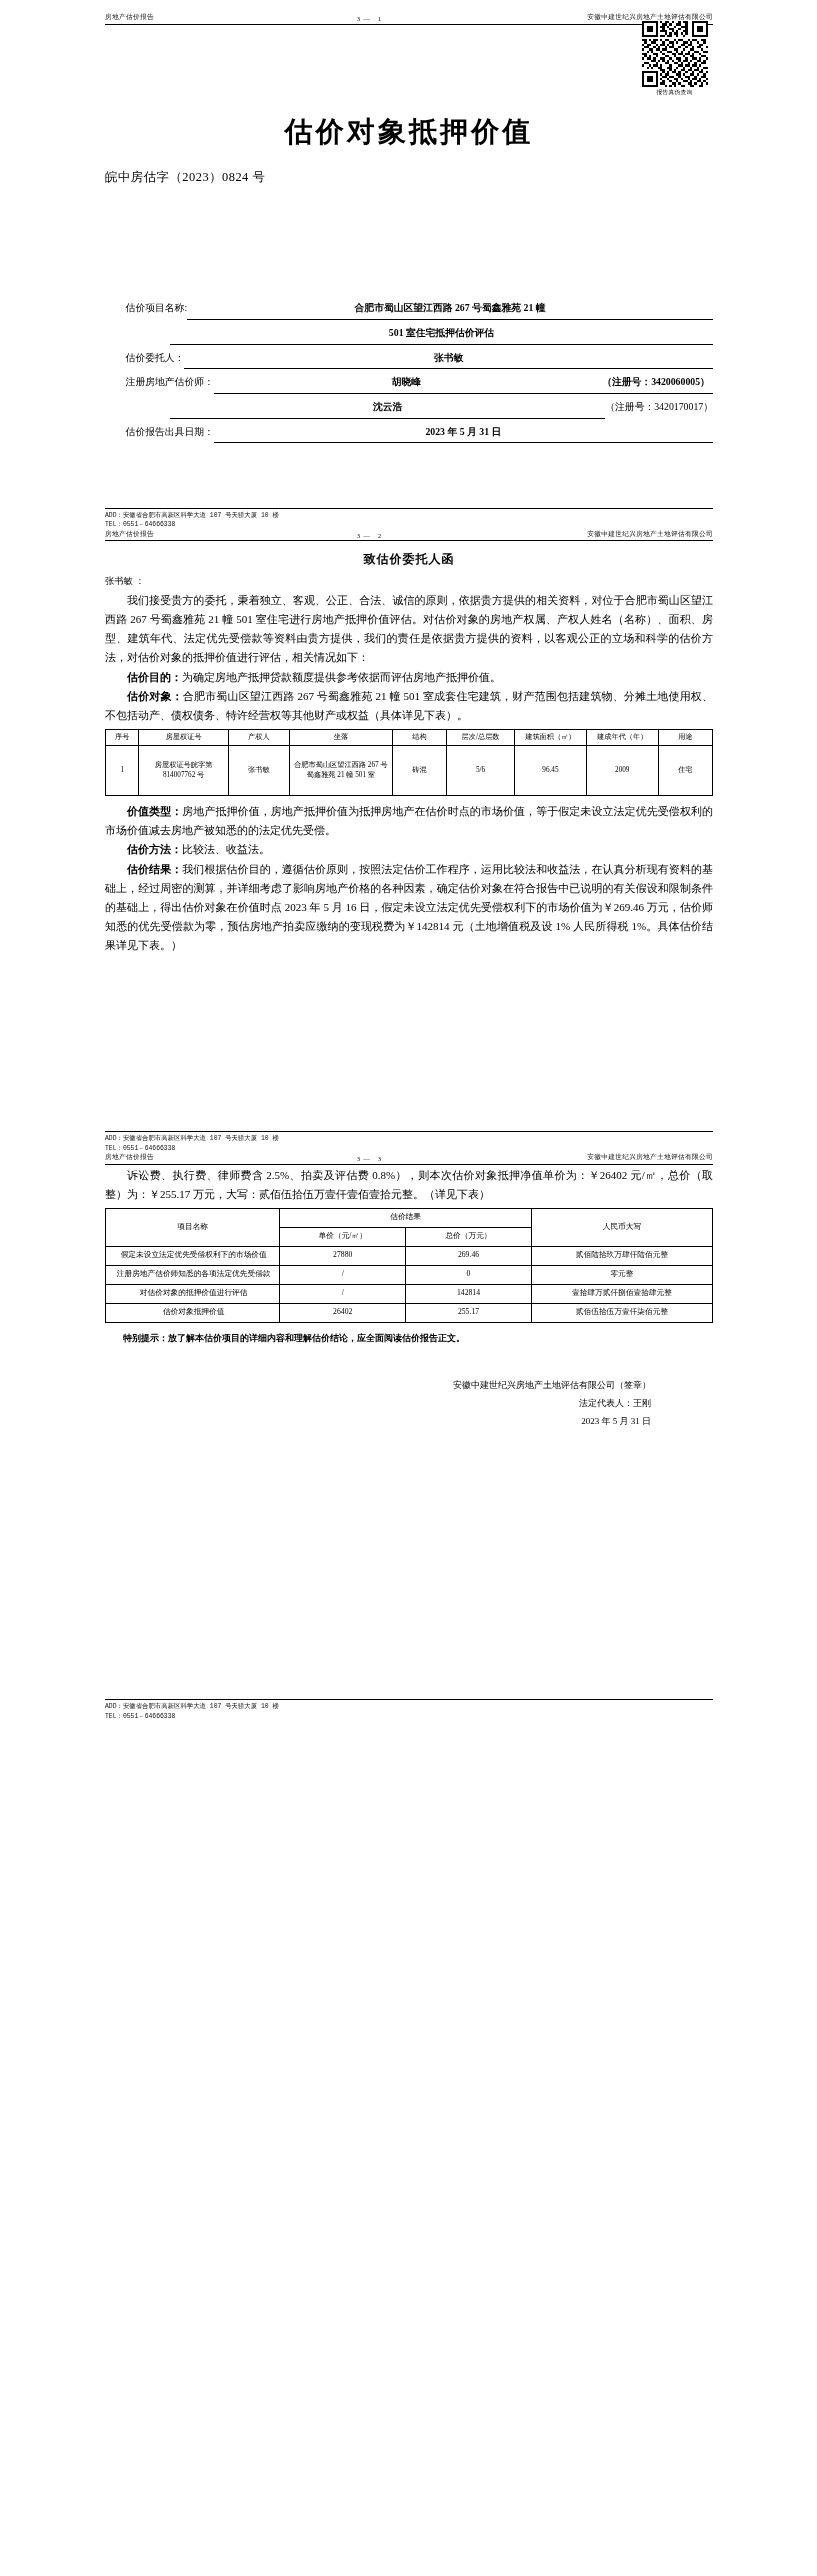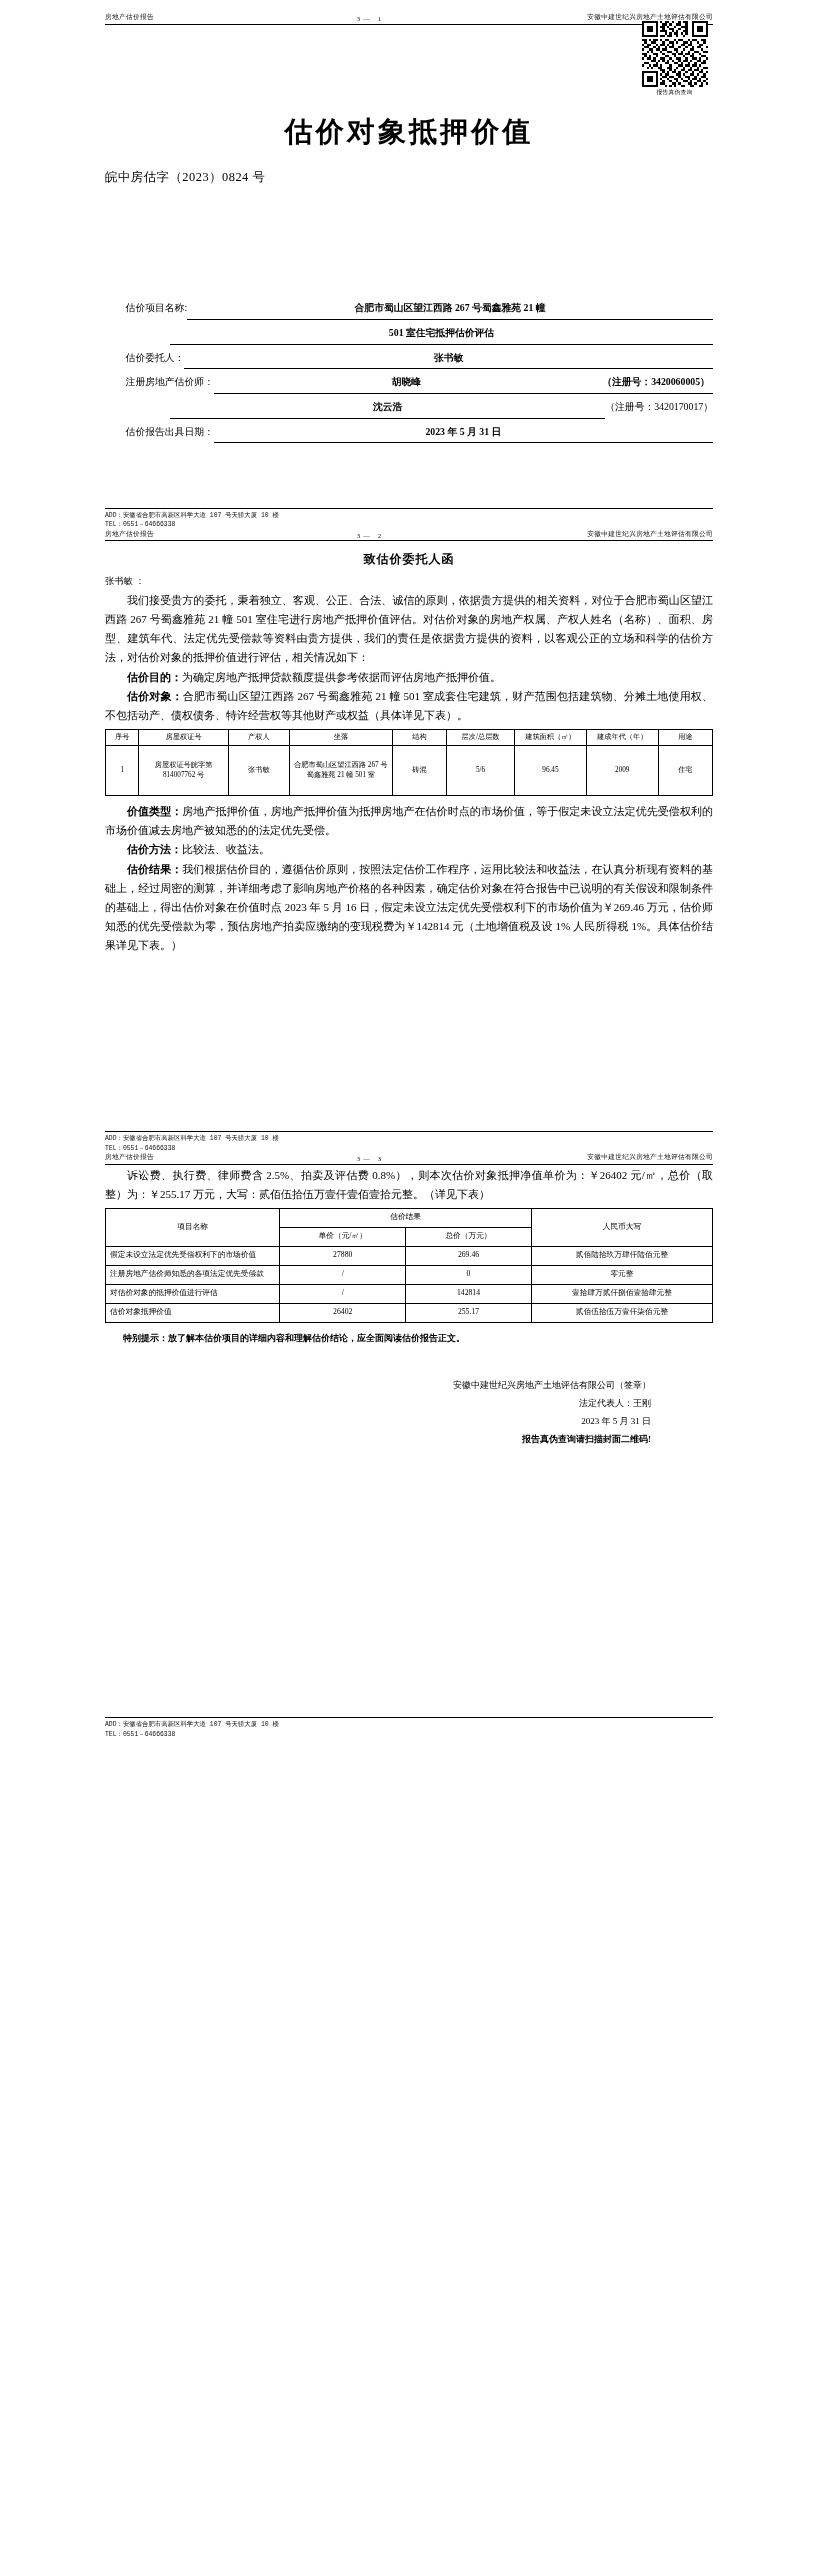--- a/index.html
+++ b/index.html
@@ -178,21 +178,21 @@
   }
   table.res th, table.res td {
     border: 0.5px solid #000;
     text-align: center;
     vertical-align: middle;
     padding: 3.6px 2.1px;
     line-height: 1.4;
   }
   table.res th { font-weight: normal; }
   table.res td.name {
-    text-align: left;
+    text-align: center;
     padding-left: 4.1px;
   }
 
   
   .sign {
     margin-top: 30px;
     font-size: 9px;
     line-height: 2.0;
     text-align: right;
     padding-right: 62px;
@@ -613,21 +613,20 @@
     </table>
 
     <p class="note-bold">
       <span class="b">特别提示：</span><span class="b">放了解本估价项目的详细内容和理解估价结论，应全面阅读估价报告正文。</span>
     </p>
 
     <div class="sign">
       <div>安徽中建世纪兴房地产土地评估有限公司（签章）</div>
       <div>法定代表人：王刚</div>
       <div>2023 年 5 月 31 日</div>
-      <div class="bold">报告真伪查询请扫描封面二维码!</div>
     </div>
 
     <div class="tail-space"></div>
     <div class="tail-space"></div>
     <div class="tail-space"></div>
 
     <div class="addr-block">
       <div class="runfoot-addr">ADD：安徽省合肥市高新区科学大道 107 号天骄大厦 10 楼</div>
       <div class="runfoot-addr">TEL：0551－64666338</div>
     </div>

